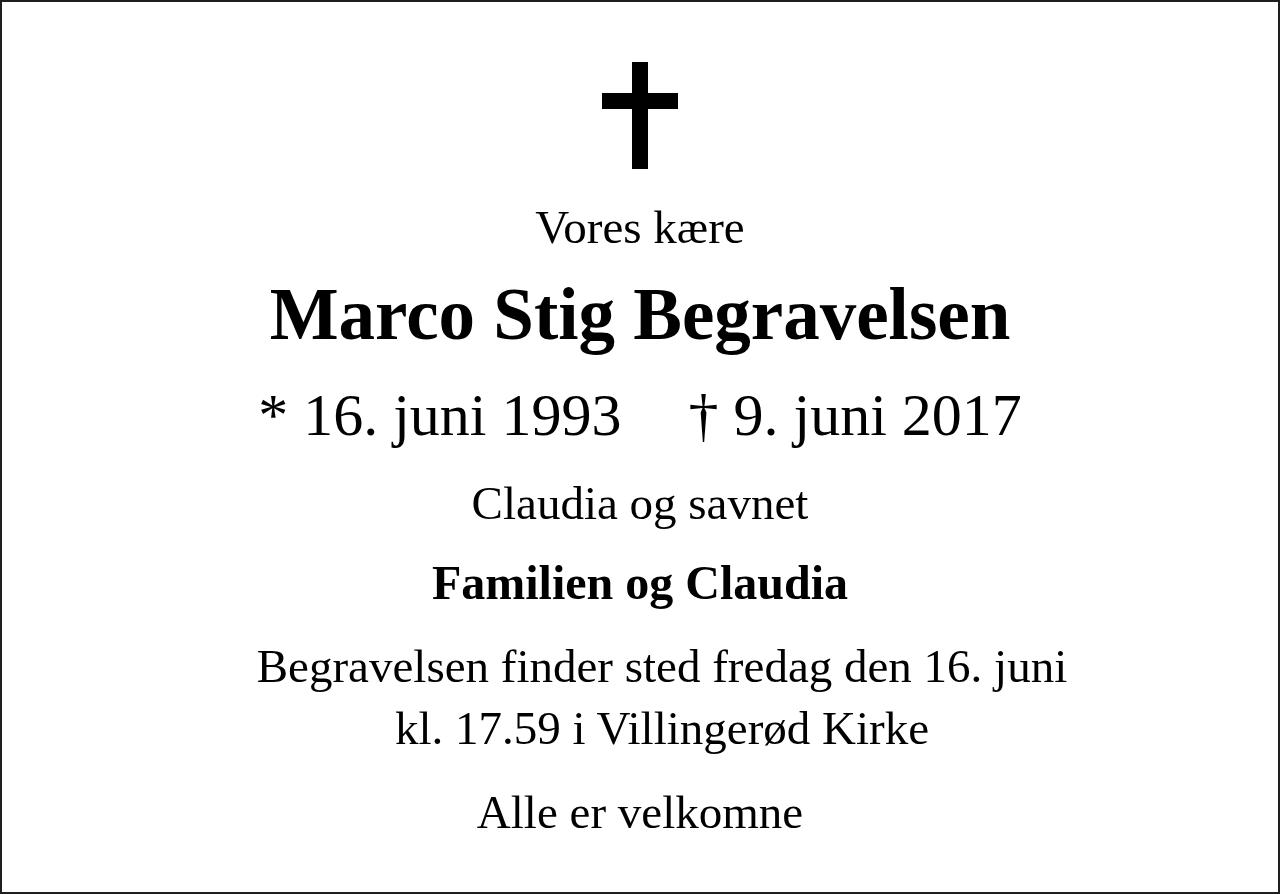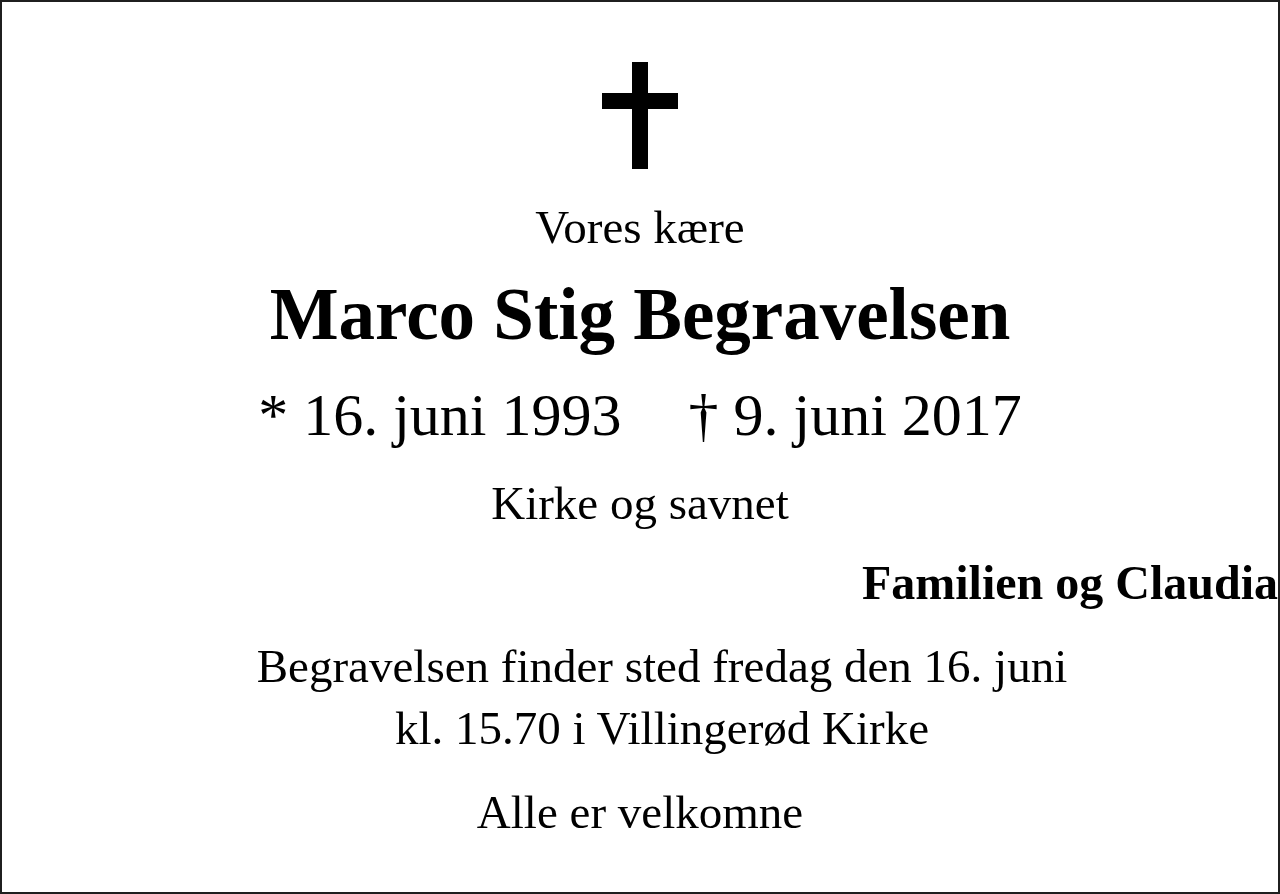--- a/index.html
+++ b/index.html
@@ -51,21 +51,20 @@
   .tribute {
     margin-top: 24px;
     font-size: 47px;
     line-height: 1.2;
   }
   .signature {
     margin-top: 23px;
     font-size: 48px;
     font-weight: bold;
     line-height: 1.2;
-    text-align: right;
   }
   .funeral {
     margin-top: 23px;
     font-size: 47px;
     line-height: 1.32;
     margin-left: 44px;
   }
   .closing {
     margin-top: 25px;
     font-size: 47px;
@@ -87,25 +86,25 @@
 
     <div class="intro">Vores kære</div>
 
     <div class="name">Marco Stig Begravelsen</div>
 
     <div class="dates">
       <span class="birth">* 16. juni 1993</span>
       <span class="death">† 9. juni 2017</span>
     </div>
 
-    <div class="tribute">Kirke og savnet</div>
+    <div class="tribute">Claudia og savnet</div>
 
     <div class="signature">Familien og Claudia</div>
 
     <div class="funeral">
       <div>Begravelsen finder sted fredag den 16. juni</div>
-      <div>kl. 15.70 i Villingerød Kirke</div>
+      <div>kl. 17.59 i Villingerød Kirke</div>
     </div>
 
     <div class="closing">Alle er velkomne</div>
 
   </div>
 </div>
 
 </body></html>

